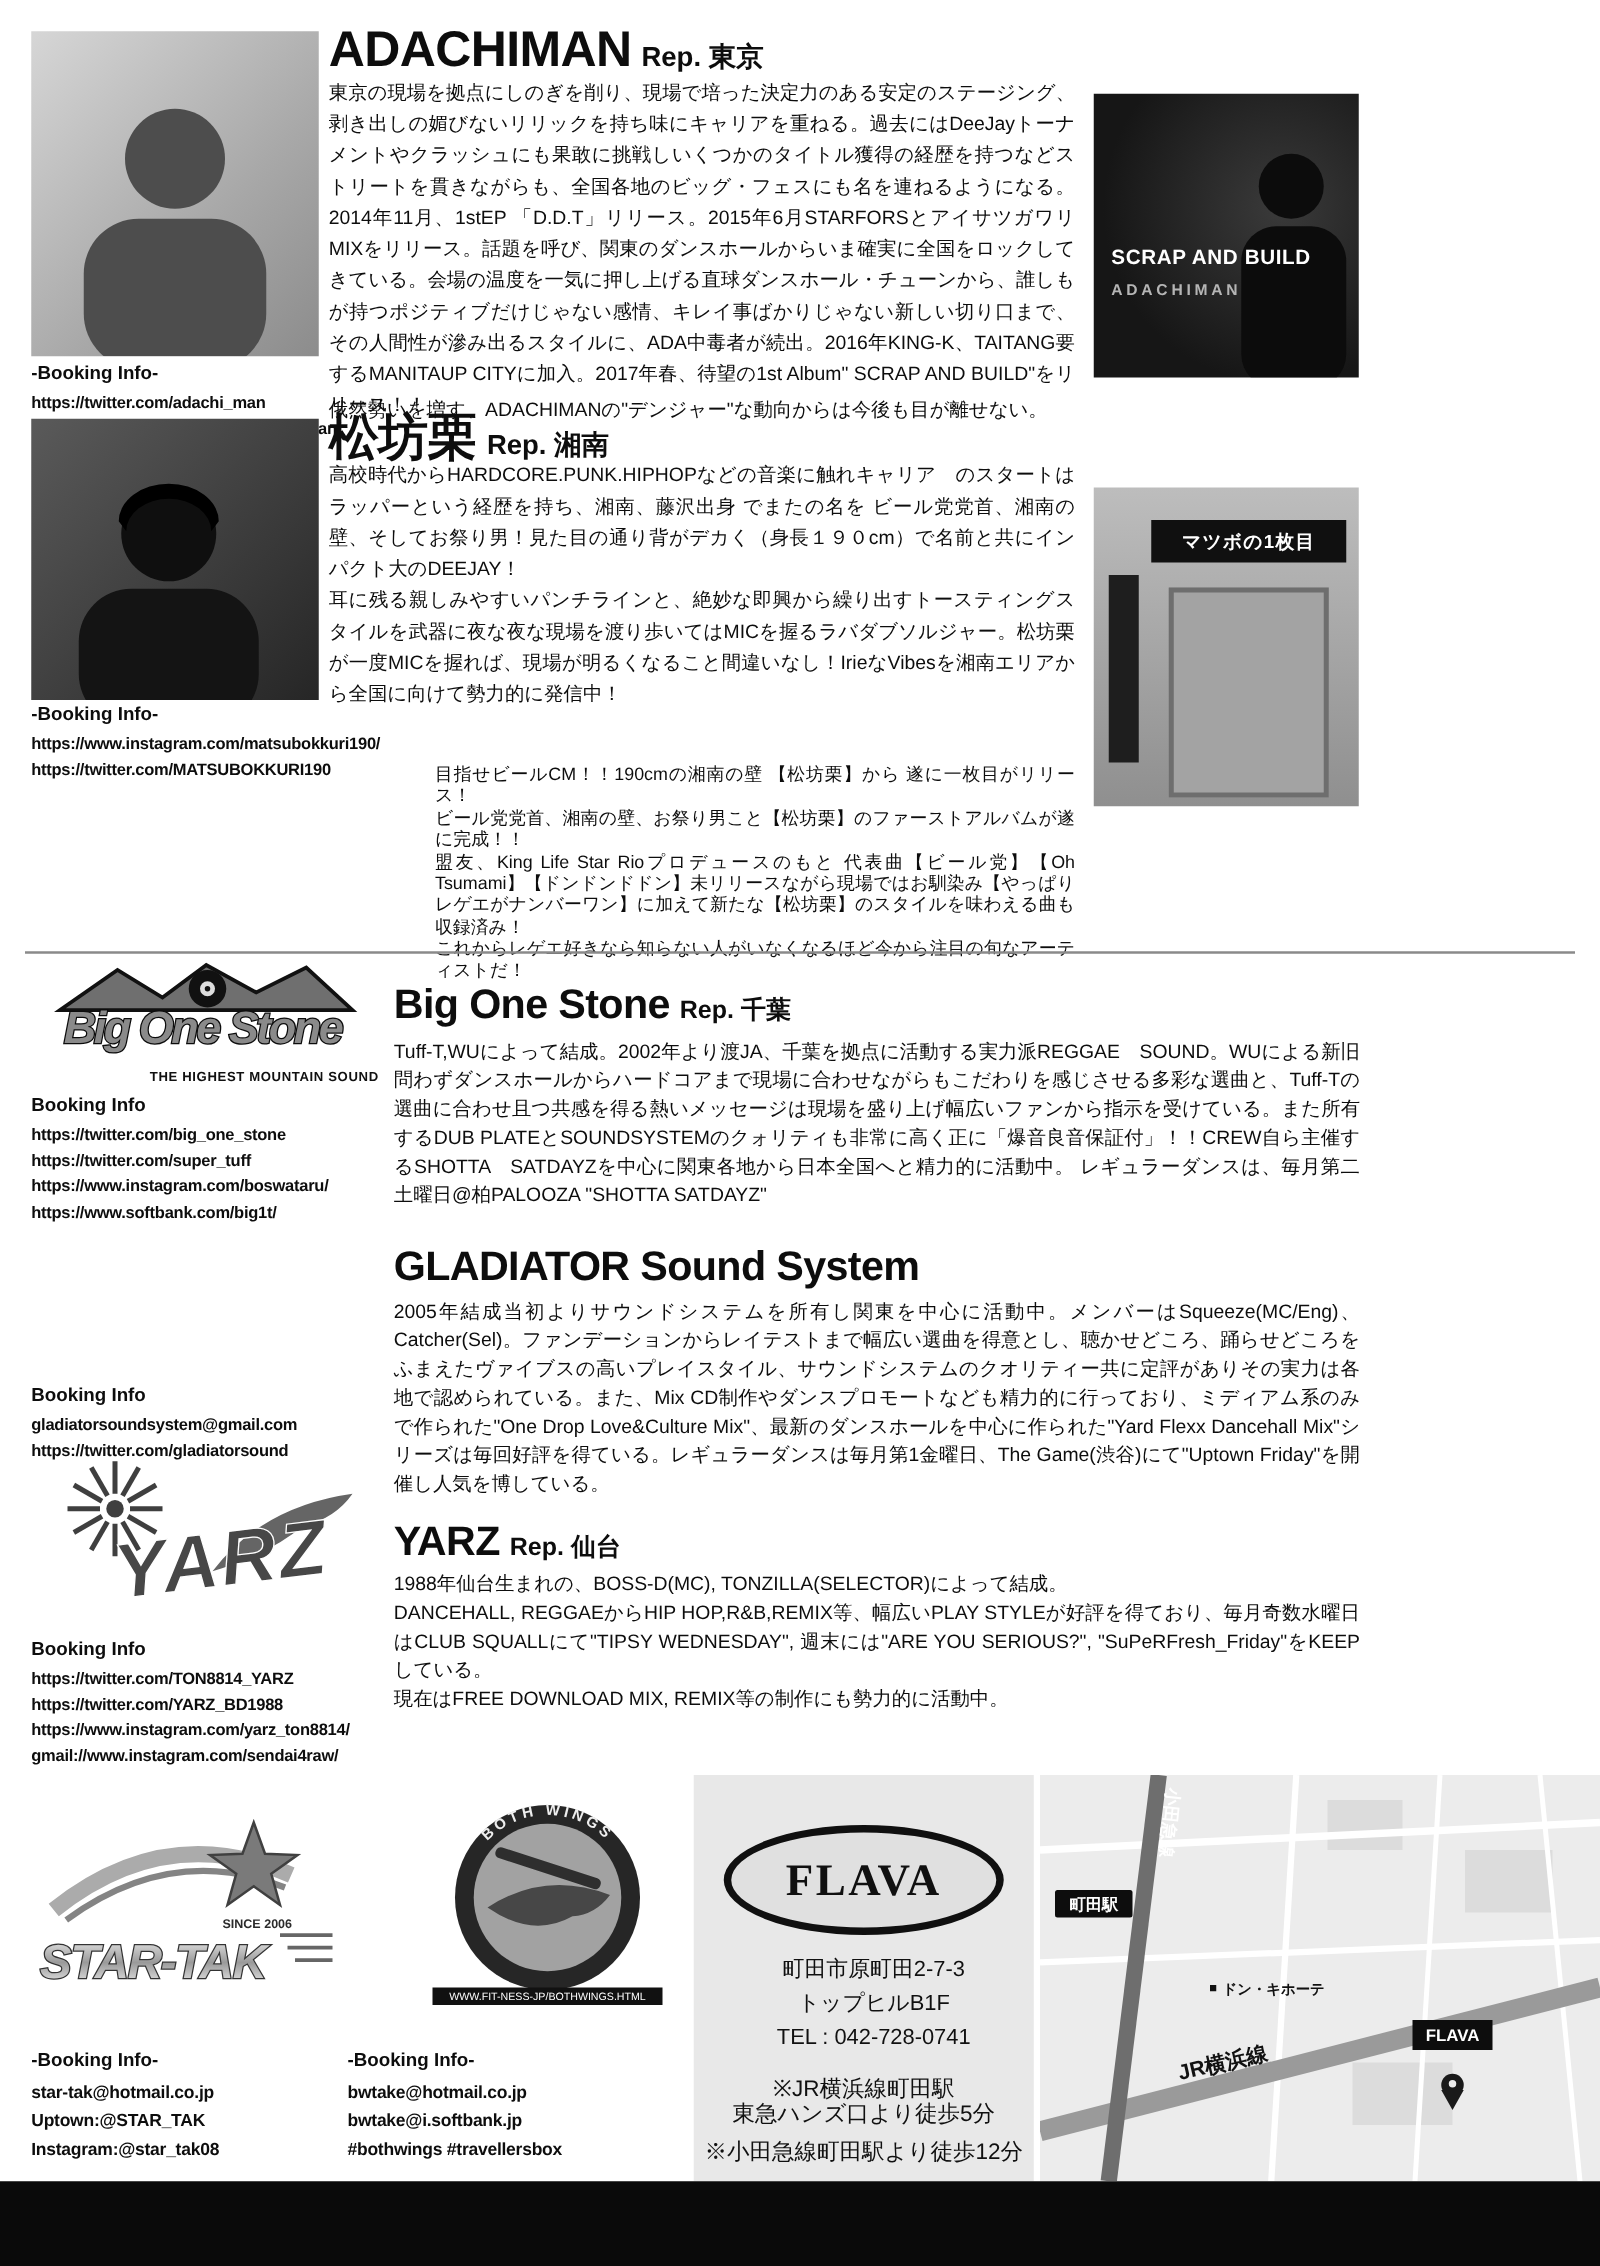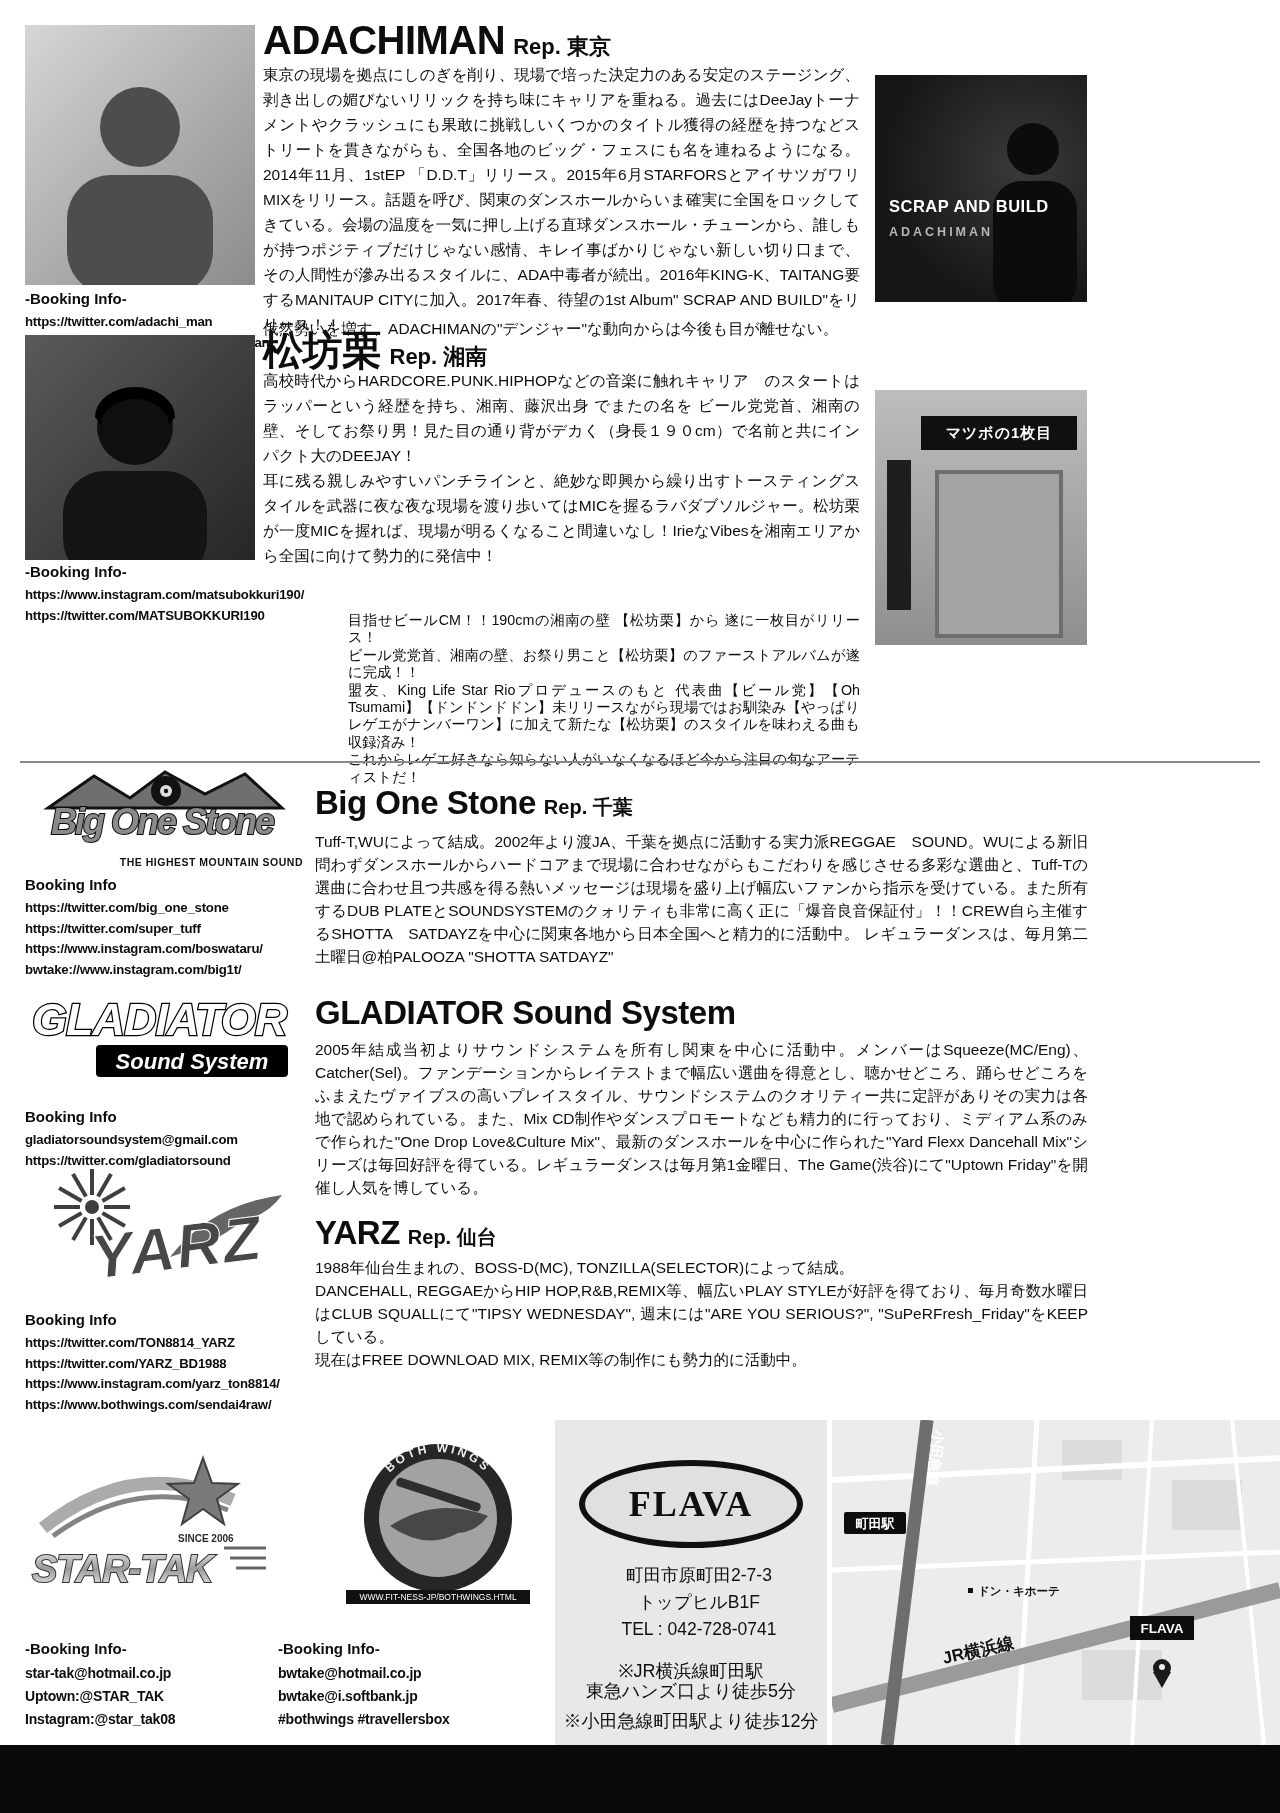--- a/index.html
+++ b/index.html
@@ -108,30 +108,23 @@
   <div class="abs logo-tagline" style="left:20px;top:856px;width:283px;">THE HIGHEST MOUNTAIN SOUND</div>
   <div class="abs" style="left:315px;top:786px;">
     <span class="h2">Big One Stone</span><span class="rep2">Rep. 千葉</span>
   </div>
   <div class="abs bio lh27" style="left:315px;top:830px;width:773px;">Tuff-T,WUによって結成。2002年より渡JA、千葉を拠点に活動する実力派REGGAE　SOUND。WUによる新旧問わずダンスホールからハードコアまで現場に合わせながらもこだわりを感じさせる多彩な選曲と、Tuff-Tの選曲に合わせ且つ共感を得る熱いメッセージは現場を盛り上げ幅広いファンから指示を受けている。また所有するDUB PLATEとSOUNDSYSTEMのクォリティも非常に高く正に「爆音良音保証付」！！CREW自ら主催するSHOTTA　SATDAYZを中心に関東各地から日本全国へと精力的に活動中。 レギュラーダンスは、毎月第二土曜日@柏PALOOZA "SHOTTA SATDAYZ"</div>
   <div class="abs" style="left:25px;top:876px;">
     <div class="bk-label">Booking Info</div>
     <div class="bk-link">https://twitter.com/big_one_stone</div>
     <div class="bk-link">https://twitter.com/super_tuff</div>
     <div class="bk-link">https://www.instagram.com/boswataru/</div>
-    <div class="bk-link">bwtake://www.instagram.com/big1t/</div>
-  </div>
-
-  <div class="abs" style="left:30px;top:993px;width:260px;height:92px;">
-    <svg width="260" height="92" viewBox="0 0 260 92">
-      <text x="2" y="42" font-size="45" font-weight="bold" font-style="italic" fill="#ffffff" stroke="#000" stroke-width="2.5" paint-order="stroke" letter-spacing="-1">GLADIATOR</text>
-      <rect x="66" y="52" width="192" height="32" rx="4" fill="#000"></rect>
-      <text x="162" y="76" text-anchor="middle" font-size="22" font-weight="bold" font-style="italic" fill="#fff">Sound System</text>
-    </svg>
-  </div>
+    <div class="bk-link">https://www.softbank.com/big1t/</div>
+  </div>
+
   <div class="abs" style="left:315px;top:996px;">
     <span class="h2">GLADIATOR Sound System</span>
   </div>
   <div class="abs bio lh27" style="left:315px;top:1038px;width:773px;">2005年結成当初よりサウンドシステムを所有し関東を中心に活動中。メンバーはSqueeze(MC/Eng)、Catcher(Sel)。ファンデーションからレイテストまで幅広い選曲を得意とし、聴かせどころ、踊らせどころをふまえたヴァイブスの高いプレイスタイル、サウンドシステムのクオリティー共に定評がありその実力は各地で認められている。また、Mix CD制作やダンスプロモートなども精力的に行っており、ミディアム系のみで作られた"One Drop Love&amp;Culture Mix"、最新のダンスホールを中心に作られた"Yard Flexx Dancehall Mix"シリーズは毎回好評を得ている。レギュラーダンスは毎月第1金曜日、The Game(渋谷)にて"Uptown Friday"を開催し人気を博している。</div>
   <div class="abs" style="left:25px;top:1108px;">
     <div class="bk-label">Booking Info</div>
     <div class="bk-link">gladiatorsoundsystem@gmail.com</div>
     <div class="bk-link">https://twitter.com/gladiatorsound</div>
   </div>
 
@@ -160,21 +153,21 @@
     <span class="h2">YARZ</span><span class="rep2">Rep. 仙台</span>
   </div>
   <div class="abs bio lh27 pre" style="left:315px;top:1256px;width:773px;">1988年仙台生まれの、BOSS-D(MC), TONZILLA(SELECTOR)によって結成。
 DANCEHALL, REGGAEからHIP HOP,R&amp;B,REMIX等、幅広いPLAY STYLEが好評を得ており、毎月奇数水曜日はCLUB SQUALLにて"TIPSY WEDNESDAY", 週末には"ARE YOU SERIOUS?", "SuPeRFresh_Friday"をKEEPしている。
 現在はFREE DOWNLOAD MIX, REMIX等の制作にも勢力的に活動中。</div>
   <div class="abs" style="left:25px;top:1311px;">
     <div class="bk-label">Booking Info</div>
     <div class="bk-link">https://twitter.com/TON8814_YARZ</div>
     <div class="bk-link">https://twitter.com/YARZ_BD1988</div>
     <div class="bk-link">https://www.instagram.com/yarz_ton8814/</div>
-    <div class="bk-link">https://www.bothwings.com/sendai4raw/</div>
+    <div class="bk-link">gmail://www.instagram.com/sendai4raw/</div>
   </div>
 
   <div class="abs" style="left:28px;top:1448px;width:240px;height:152px;">
     <svg width="240" height="152" viewBox="0 0 240 152">
       <defs>
         <linearGradient id="mg" x1="0" y1="0" x2="0" y2="1">
           <stop offset="0" stop-color="#ececec"></stop>
             <stop offset="0.5" stop-color="#9a9a9a"></stop>
             <stop offset="1" stop-color="#f2f2f2"></stop>
         </linearGradient>

